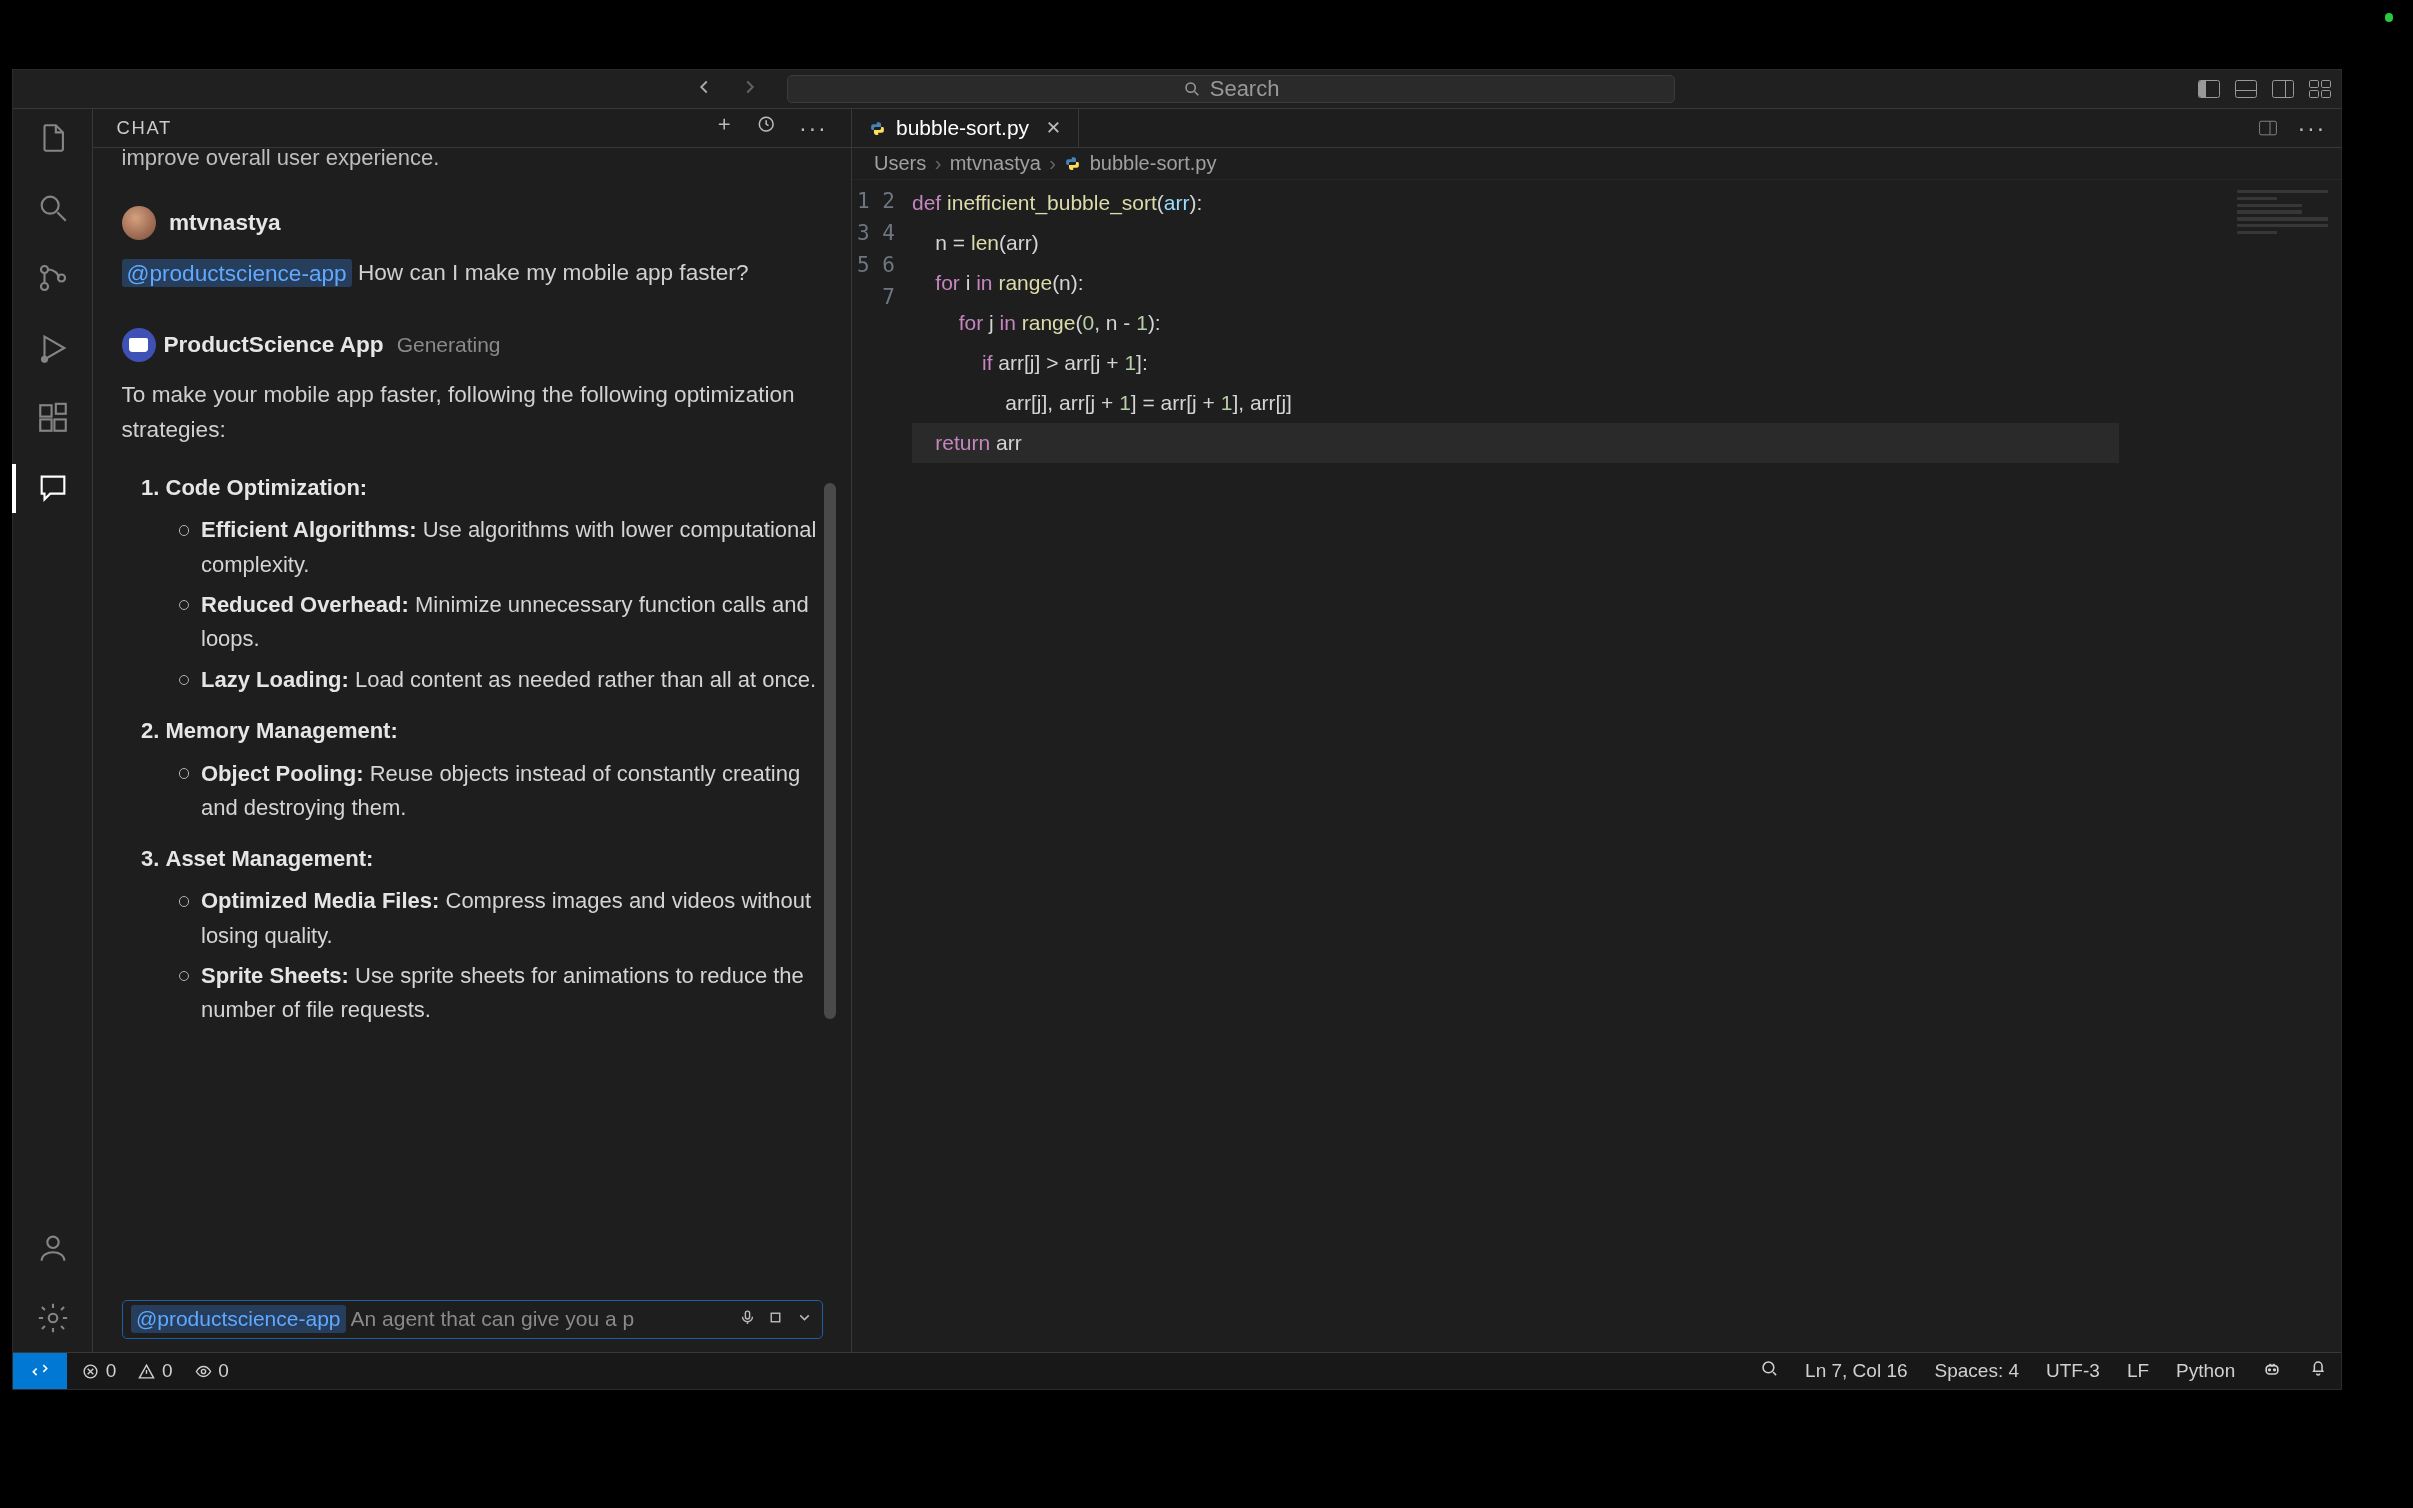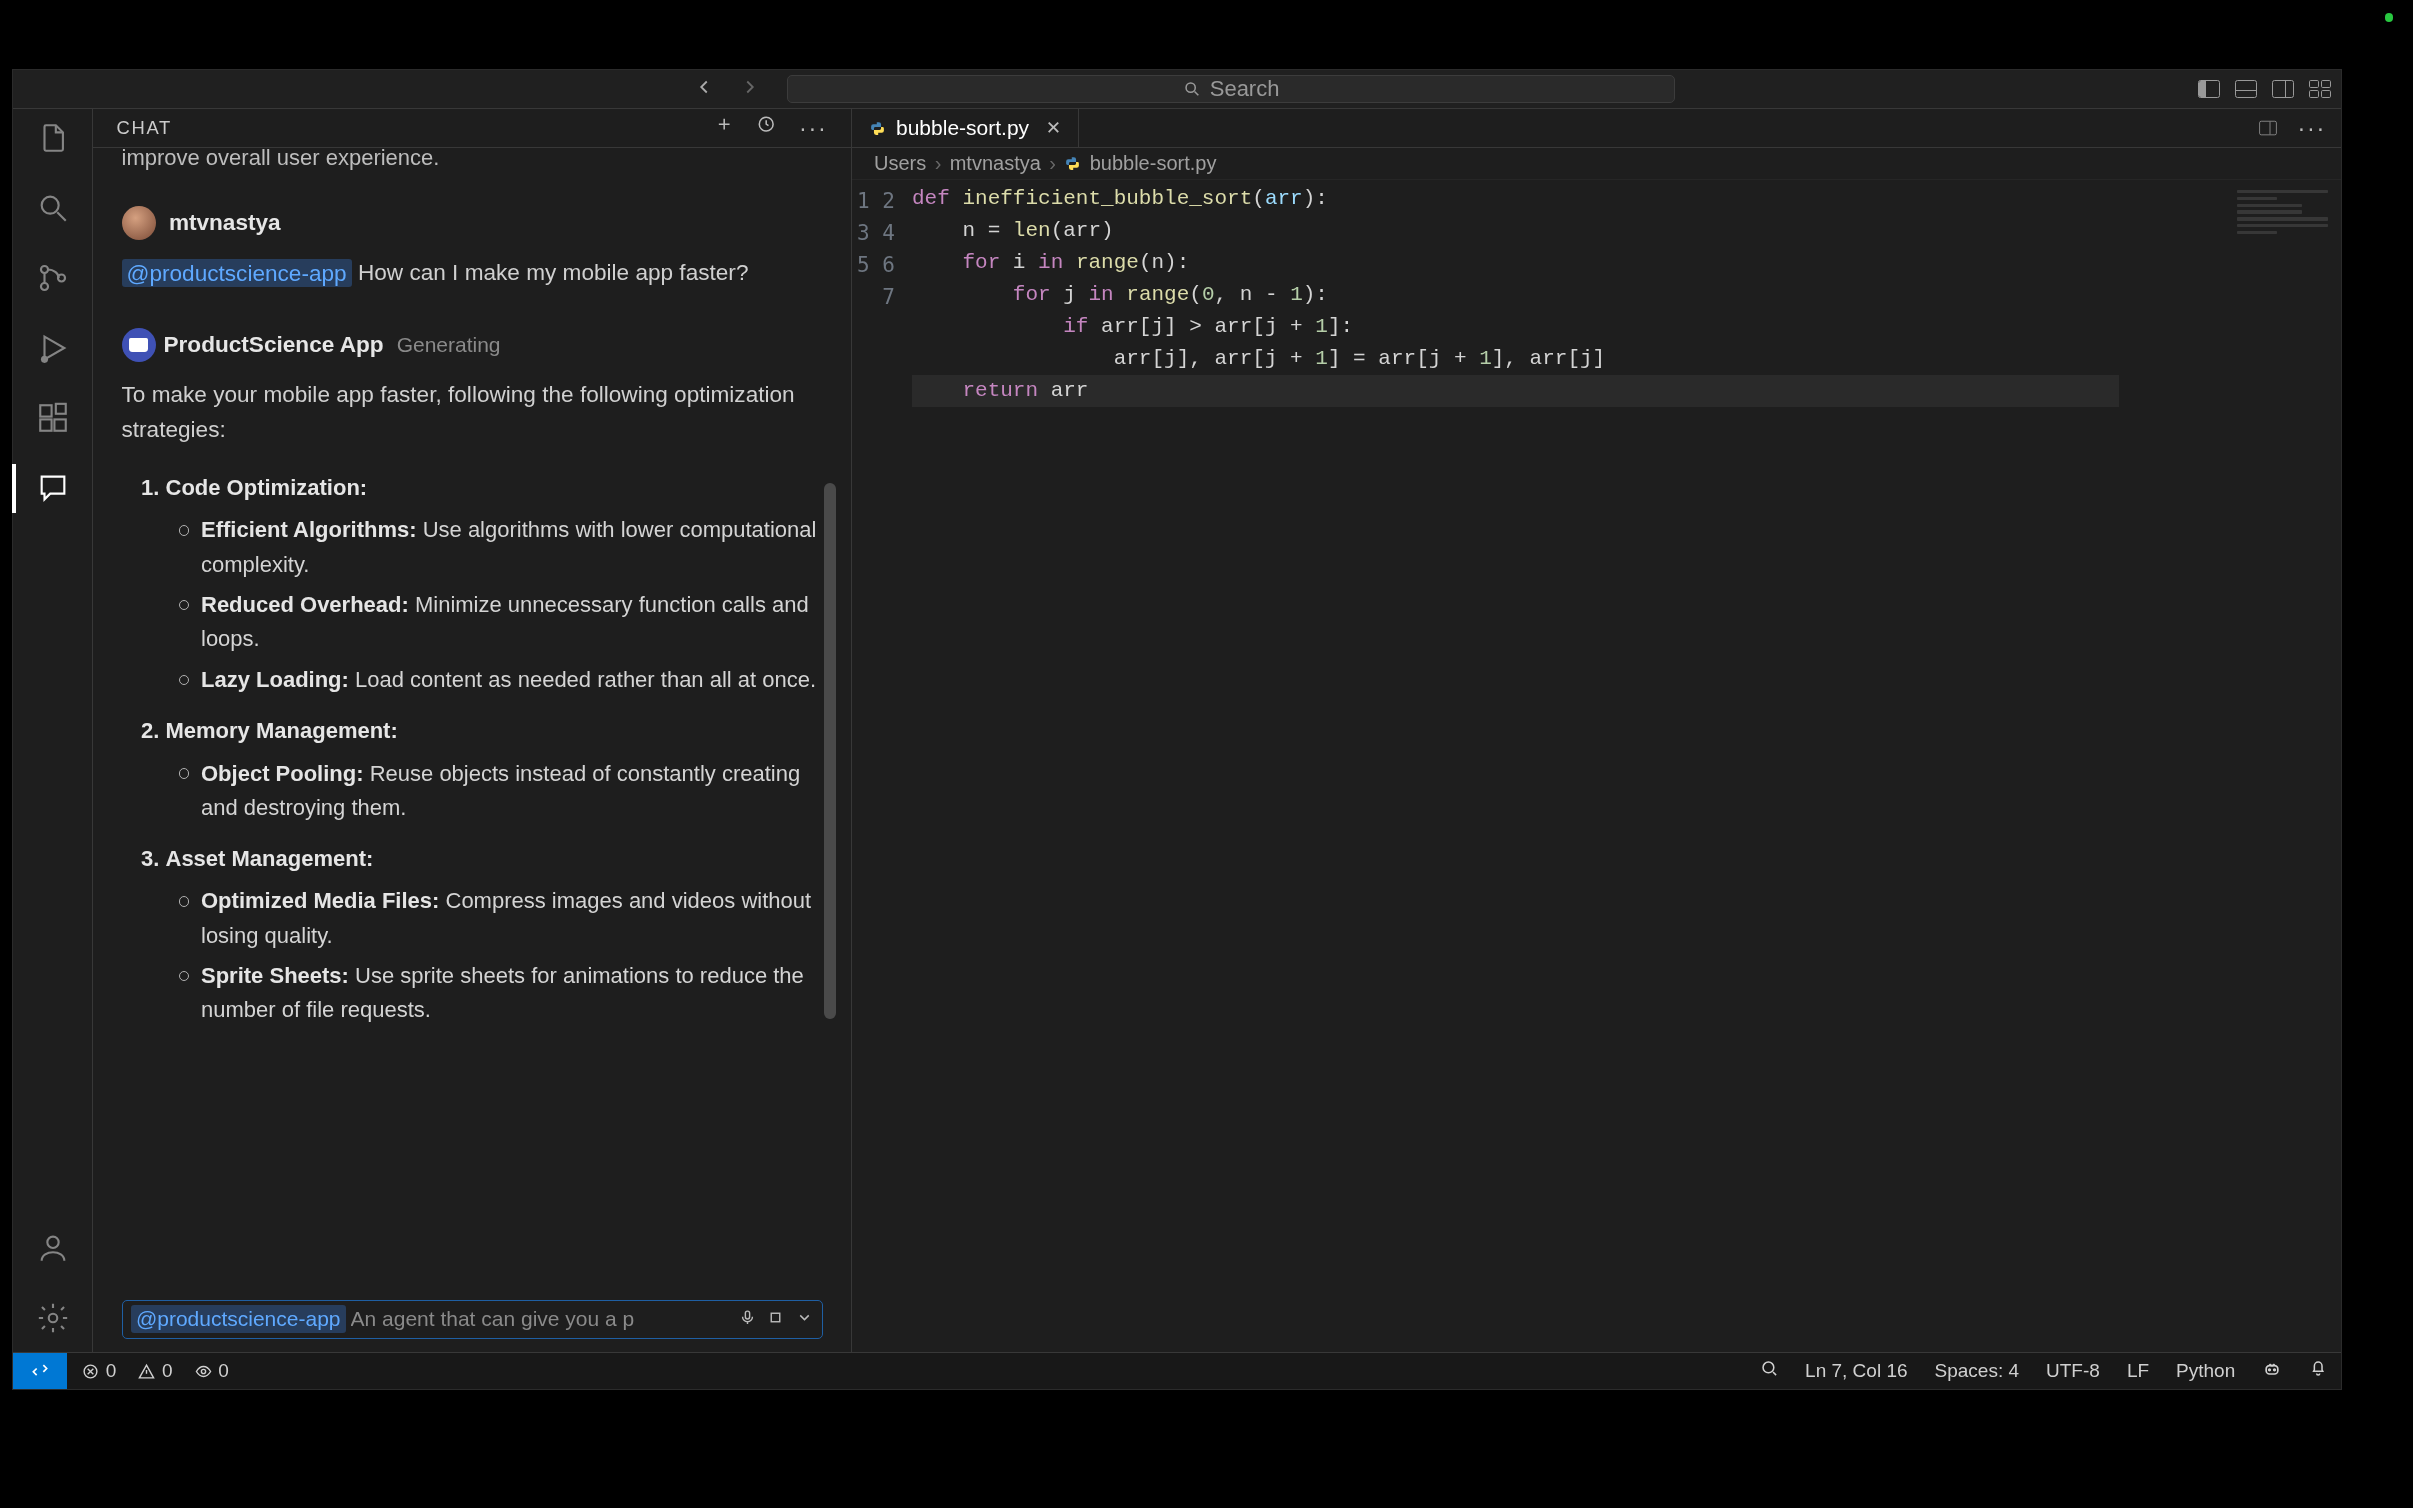--- a/index.html
+++ b/index.html
@@ -213,21 +213,21 @@
   .tab .close { color: #bbbbbb; margin-left: 6.7px; font-size: 18.4px;}
   .tab-right { margin-left: auto; display: flex; gap: 18.4px; align-items: center; padding-right: 15px; color:#bbbbbb;}
   .breadcrumbs {
     height: 32px; display: flex; align-items: center; gap: 8.4px;
     padding: 0 22px; color: #a0a0a0; font-size: 20px;
     border-bottom: 0.8px solid #262626;
   }
   .breadcrumbs .sep { color: #6a6a6a; }
   .editor { flex:1; display:flex; position:relative; padding-top: 3.4px;}
   .gutter { width: 60px; text-align: right; color: #6e7681; font-family: Menlo, Consolas, monospace; font-size: 21px; line-height: 32px; padding-right: 17px; padding-top: 1.7px;}
-  .code { font-family: Liberation Mono, monospace; font-size: 21px; line-height: 32px; white-space: pre; color: #d4d4d4;}
+  .code { font-family: Liberation Sans, sans-serif; font-size: 21px; line-height: 40px; white-space: pre; color: #d4d4d4;}
   .kw { color: var(--keyword); }
   .fn { color: var(--funcname); }
   .pa { color: var(--param); }
   .nm { color: var(--number); }
   .op { color: var(--opcolor); }
   .bi { color: #dcdcaa; }
   .hl-line { background: #2a2a2a; display:inline-block; width: 1207px;}
   .minimap { position: absolute; right: 6.7px; top: 6.7px; width: 101px; height: 50px; opacity: .35;}
   .minimap .m-line { height: 3.4px; margin: 3.4px 3.4px; background: #666; border-radius: 0.8px;}
   .minimap .m-line.short { width: 40%; }
@@ -518,21 +518,21 @@
         <span>0</span>
       </span>
     </div>
     <div class="status-right">
       <span class="item"><svg width="18.4" height="18.4" viewBox="0 0 24 24" fill="none" stroke="currentColor" stroke-width="2">
             <circle cx="11" cy="11" r="7"></circle>
             <path d="M21 21l-4-4"></path>
           </svg></span>
       <span class="item">Ln 7, Col 16</span>
       <span class="item">Spaces: 4</span>
-      <span class="item">UTF-8</span>
+      <span class="item">UTF-3</span>
       <span class="item">LF</span>
       <span class="item">Python</span>
       <span class="item"><svg width="20" height="20" viewBox="0 0 24 24" fill="none" stroke="currentColor" stroke-width="2">
             <rect x="5" y="8" width="14" height="10" rx="4"></rect>
             <circle cx="9" cy="13" r="1" fill="currentColor"></circle>
             <circle cx="15" cy="13" r="1" fill="currentColor"></circle>
             <path d="M9 6l2 2h2l2-2"></path>
           </svg></span>
       <span class="item"><svg width="18.4" height="18.4" viewBox="0 0 24 24" fill="none" stroke="currentColor" stroke-width="2">
             <path d="M18 16H6l1-2V9a5 5 0 1 1 10 0v5l1 2zM10 19a2 2 0 0 0 4 0"></path>

